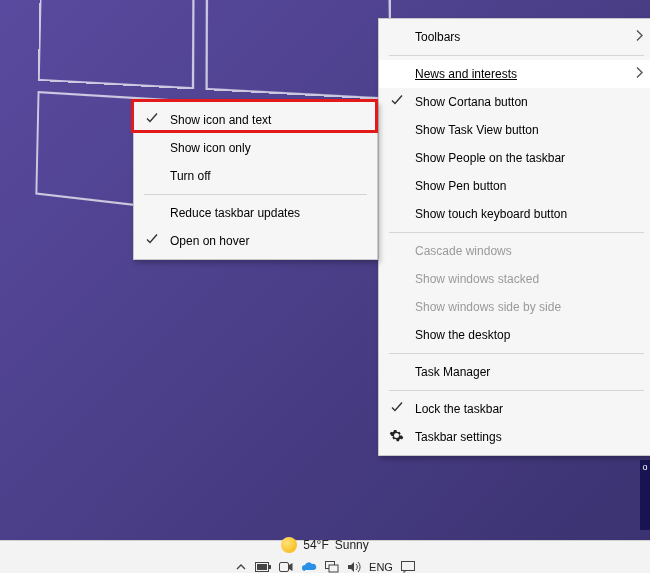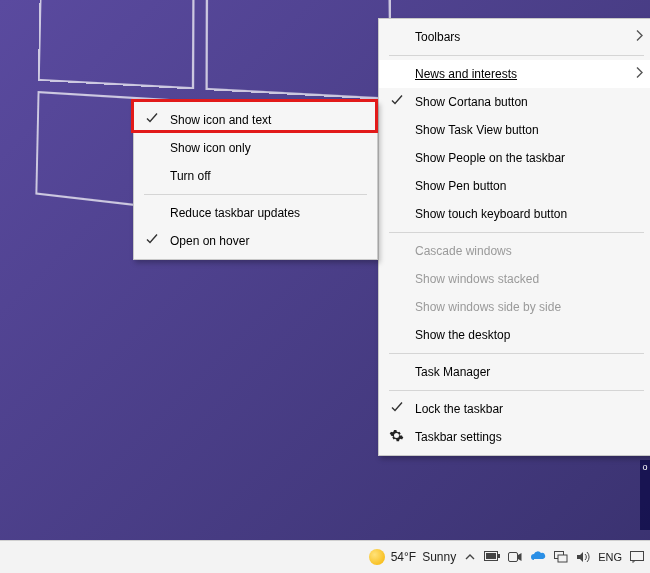--- a/index.html
+++ b/index.html
@@ -17,25 +17,25 @@
   }
   .win-logo .tile {
     position: absolute;
     border: 2px solid rgba(255,255,255,0.7);
     background: transparent;
   }
   .taskbar {
     position: absolute; left: 0; right: 0; bottom: 0; height: 33px;
     background: #f3f3f3; border-top: 1px solid #d0d0d0;
     display: flex; align-items: center; justify-content: flex-end;
-    padding: 0 6px; gap: 8px;
+    padding: 0 14px; gap: 8px; flex-direction: column;
   }
   .weather { display: flex; align-items: center; gap: 6px; font-size: 12px; color: #222; }
   .weather-icon { width: 16px; height: 16px; border-radius: 50%; background: radial-gradient(circle at 35% 35%, #ffe27a, #f5b300); }
-  .tray { display: flex; align-items: flex-start; gap: 8px; color: #333; }
+  .tray { display: flex; align-items: center; gap: 8px; color: #333; }
   .tray svg { display: block; }
   .tray-item { display:flex; align-items:center; }
   .lang { font-size: 11px; color:#222; }
 
   
   .menu {
     position: absolute;
     background: #f6f6f6;
     border: 1px solid #c8c8c8;
     box-shadow: 2px 3px 5px rgba(0,0,0,0.25);

